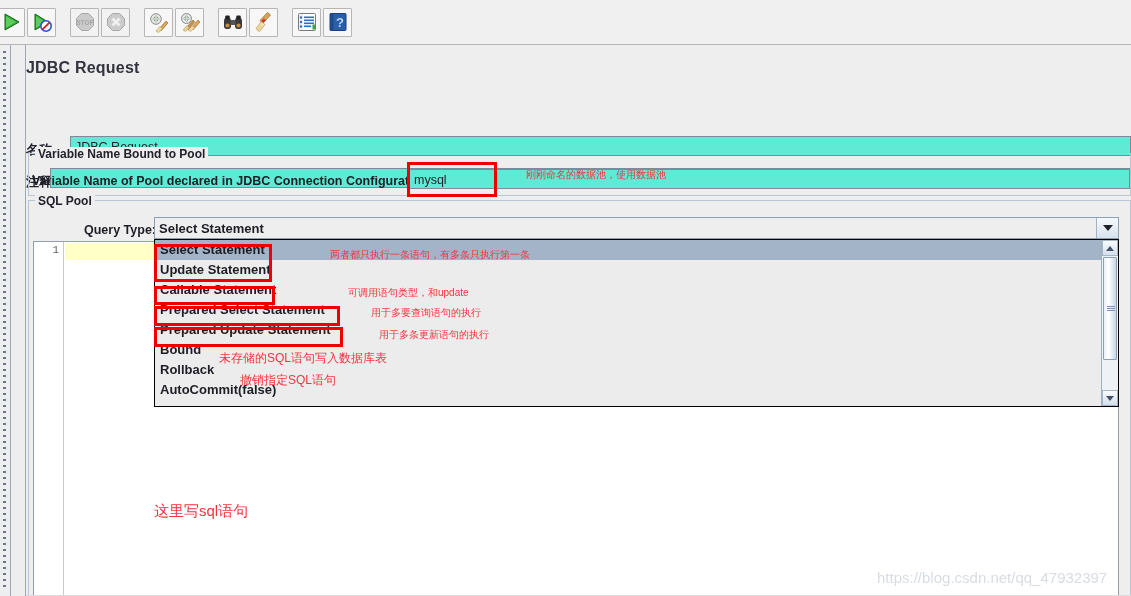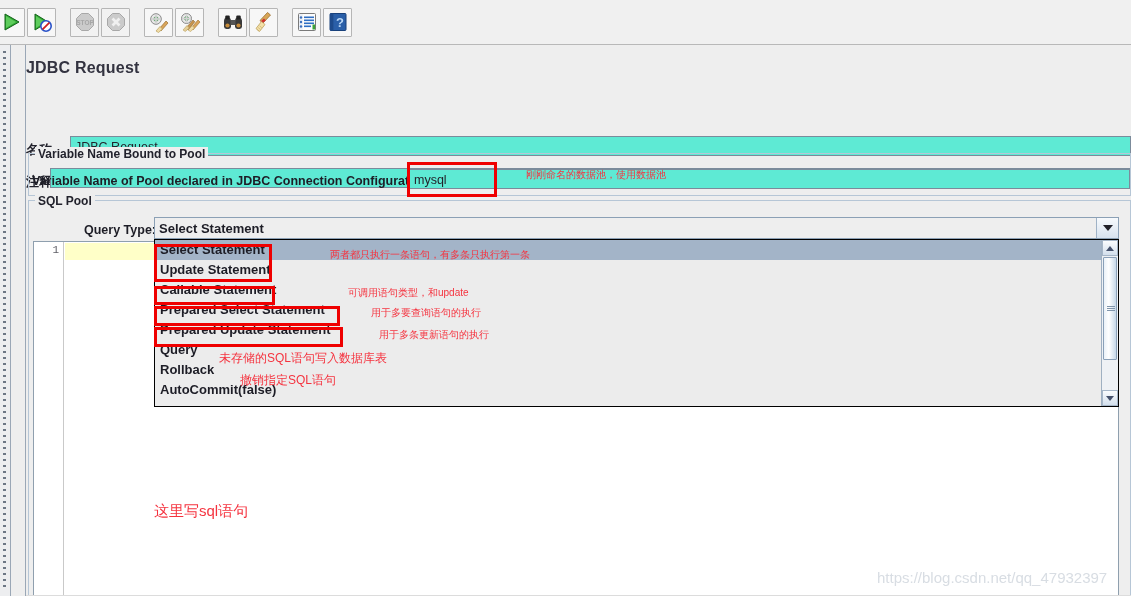--- a/index.html
+++ b/index.html
@@ -358,21 +358,21 @@
     <div id="currentline"></div>
   </div>
 
   <div id="popup" style="left:128px;top:194px;width:965px;height:168px;">
     <div id="popup-list">
       <div class="popup-item sel">Select Statement</div>
       <div class="popup-item">Update Statement</div>
       <div class="popup-item">Callable Statement</div>
       <div class="popup-item">Prepared Select Statement</div>
       <div class="popup-item">Prepared Update Statement</div>
-      <div class="popup-item">Query</div>
+      <div class="popup-item">Bound</div>
       <div class="popup-item">Rollback</div>
       <div class="popup-item">AutoCommit(false)</div>
     </div>
     <div id="popup-scroll">
       <div class="sb-btn" style="top:0;">
         <div class="arrow-up"></div>
       </div>
       <div class="sb-thumb" style="top:17px;height:103px;">
         <div class="sb-grip" style="top:48px;"></div>
       </div>

